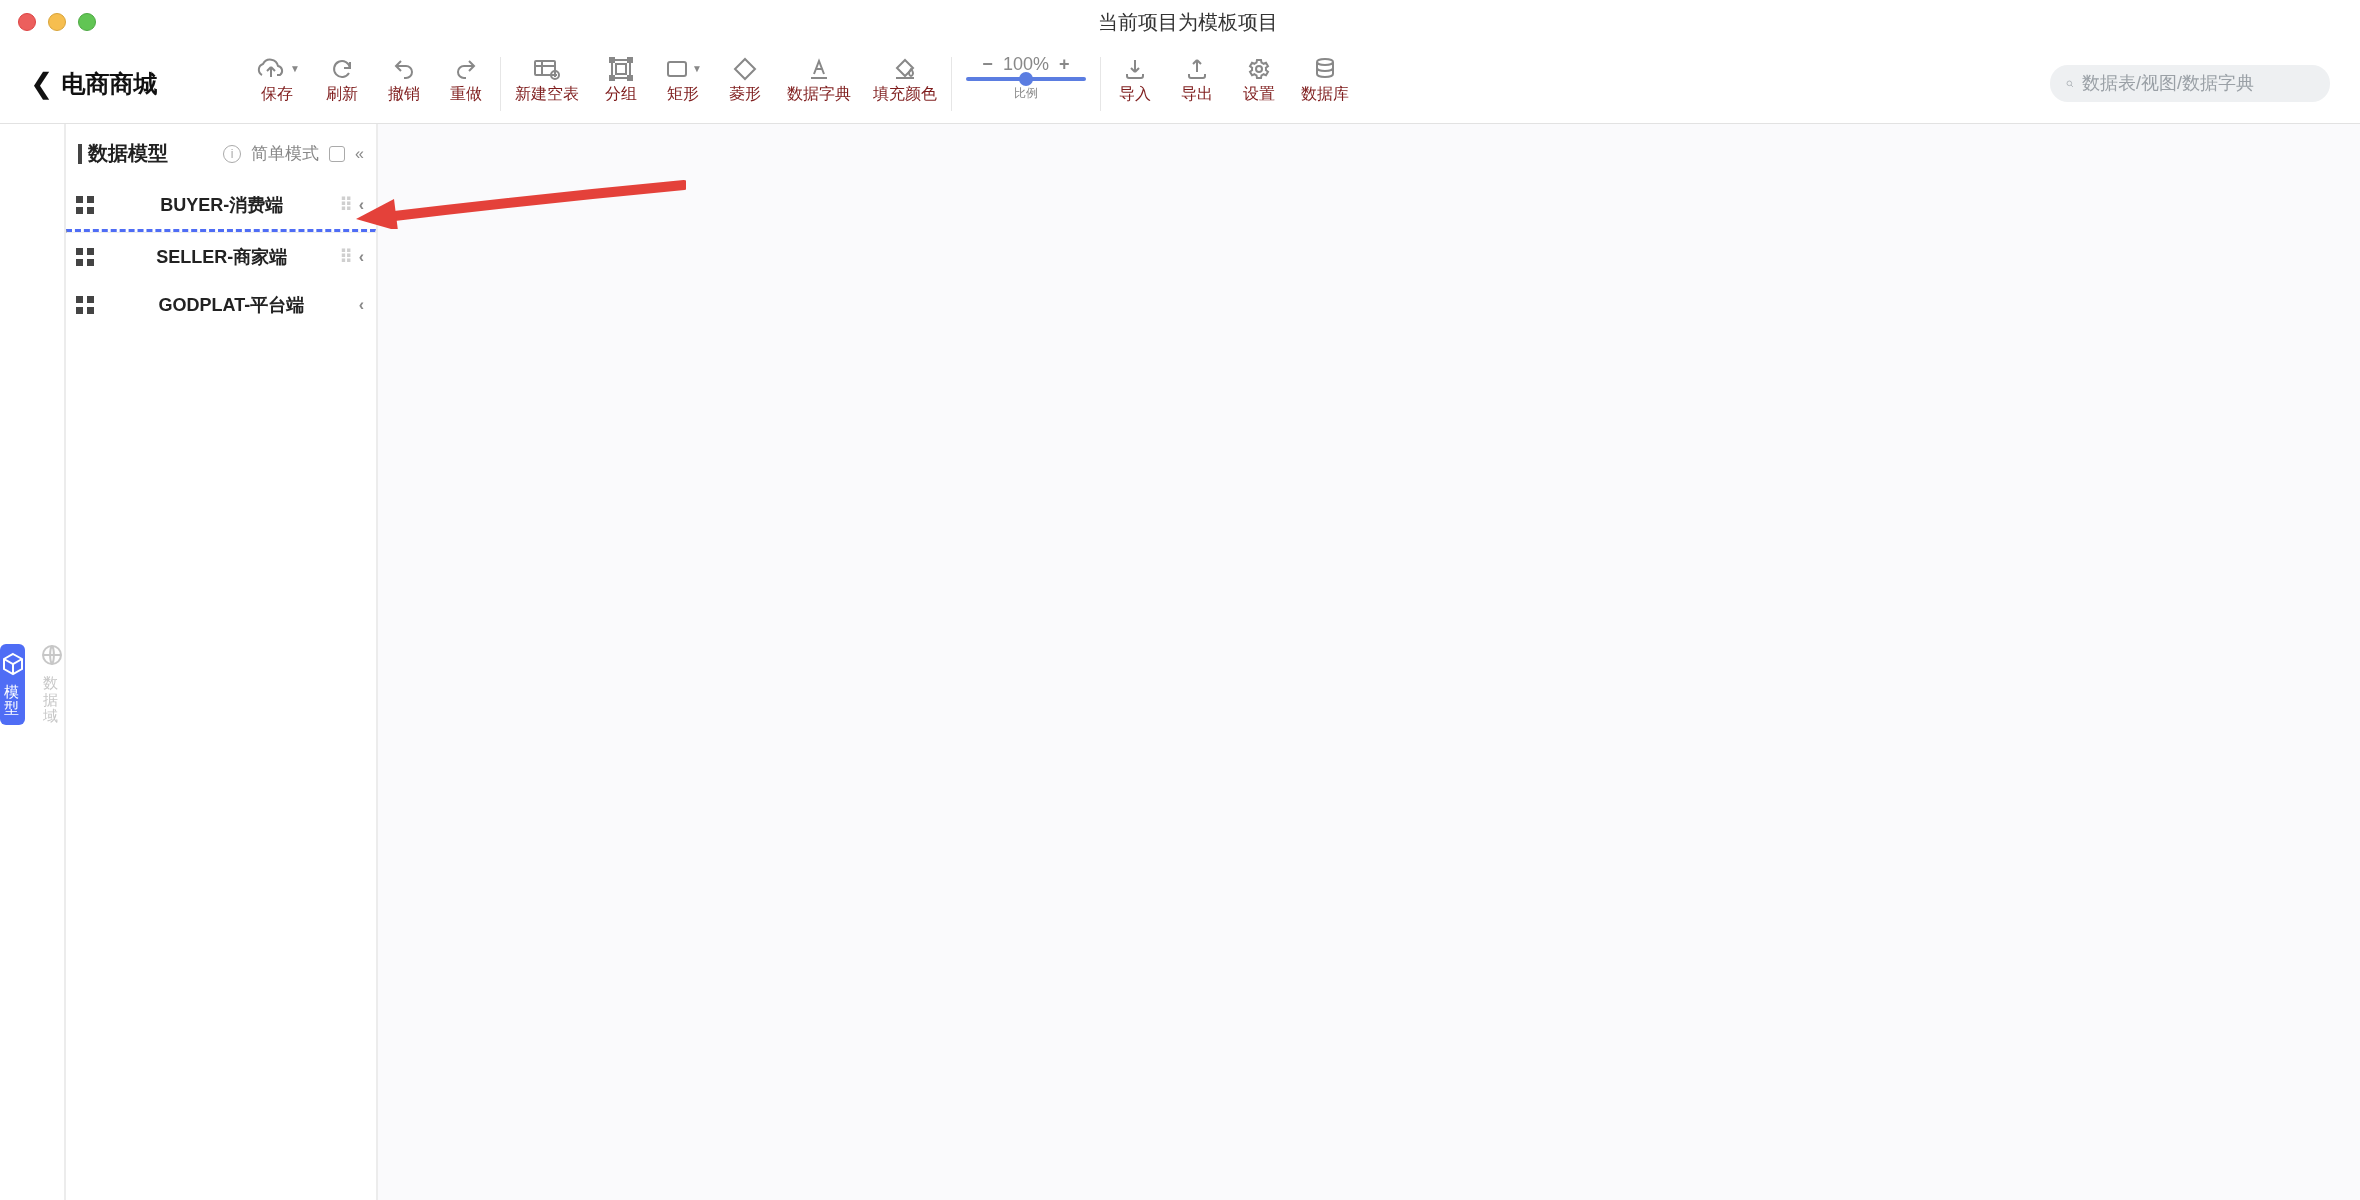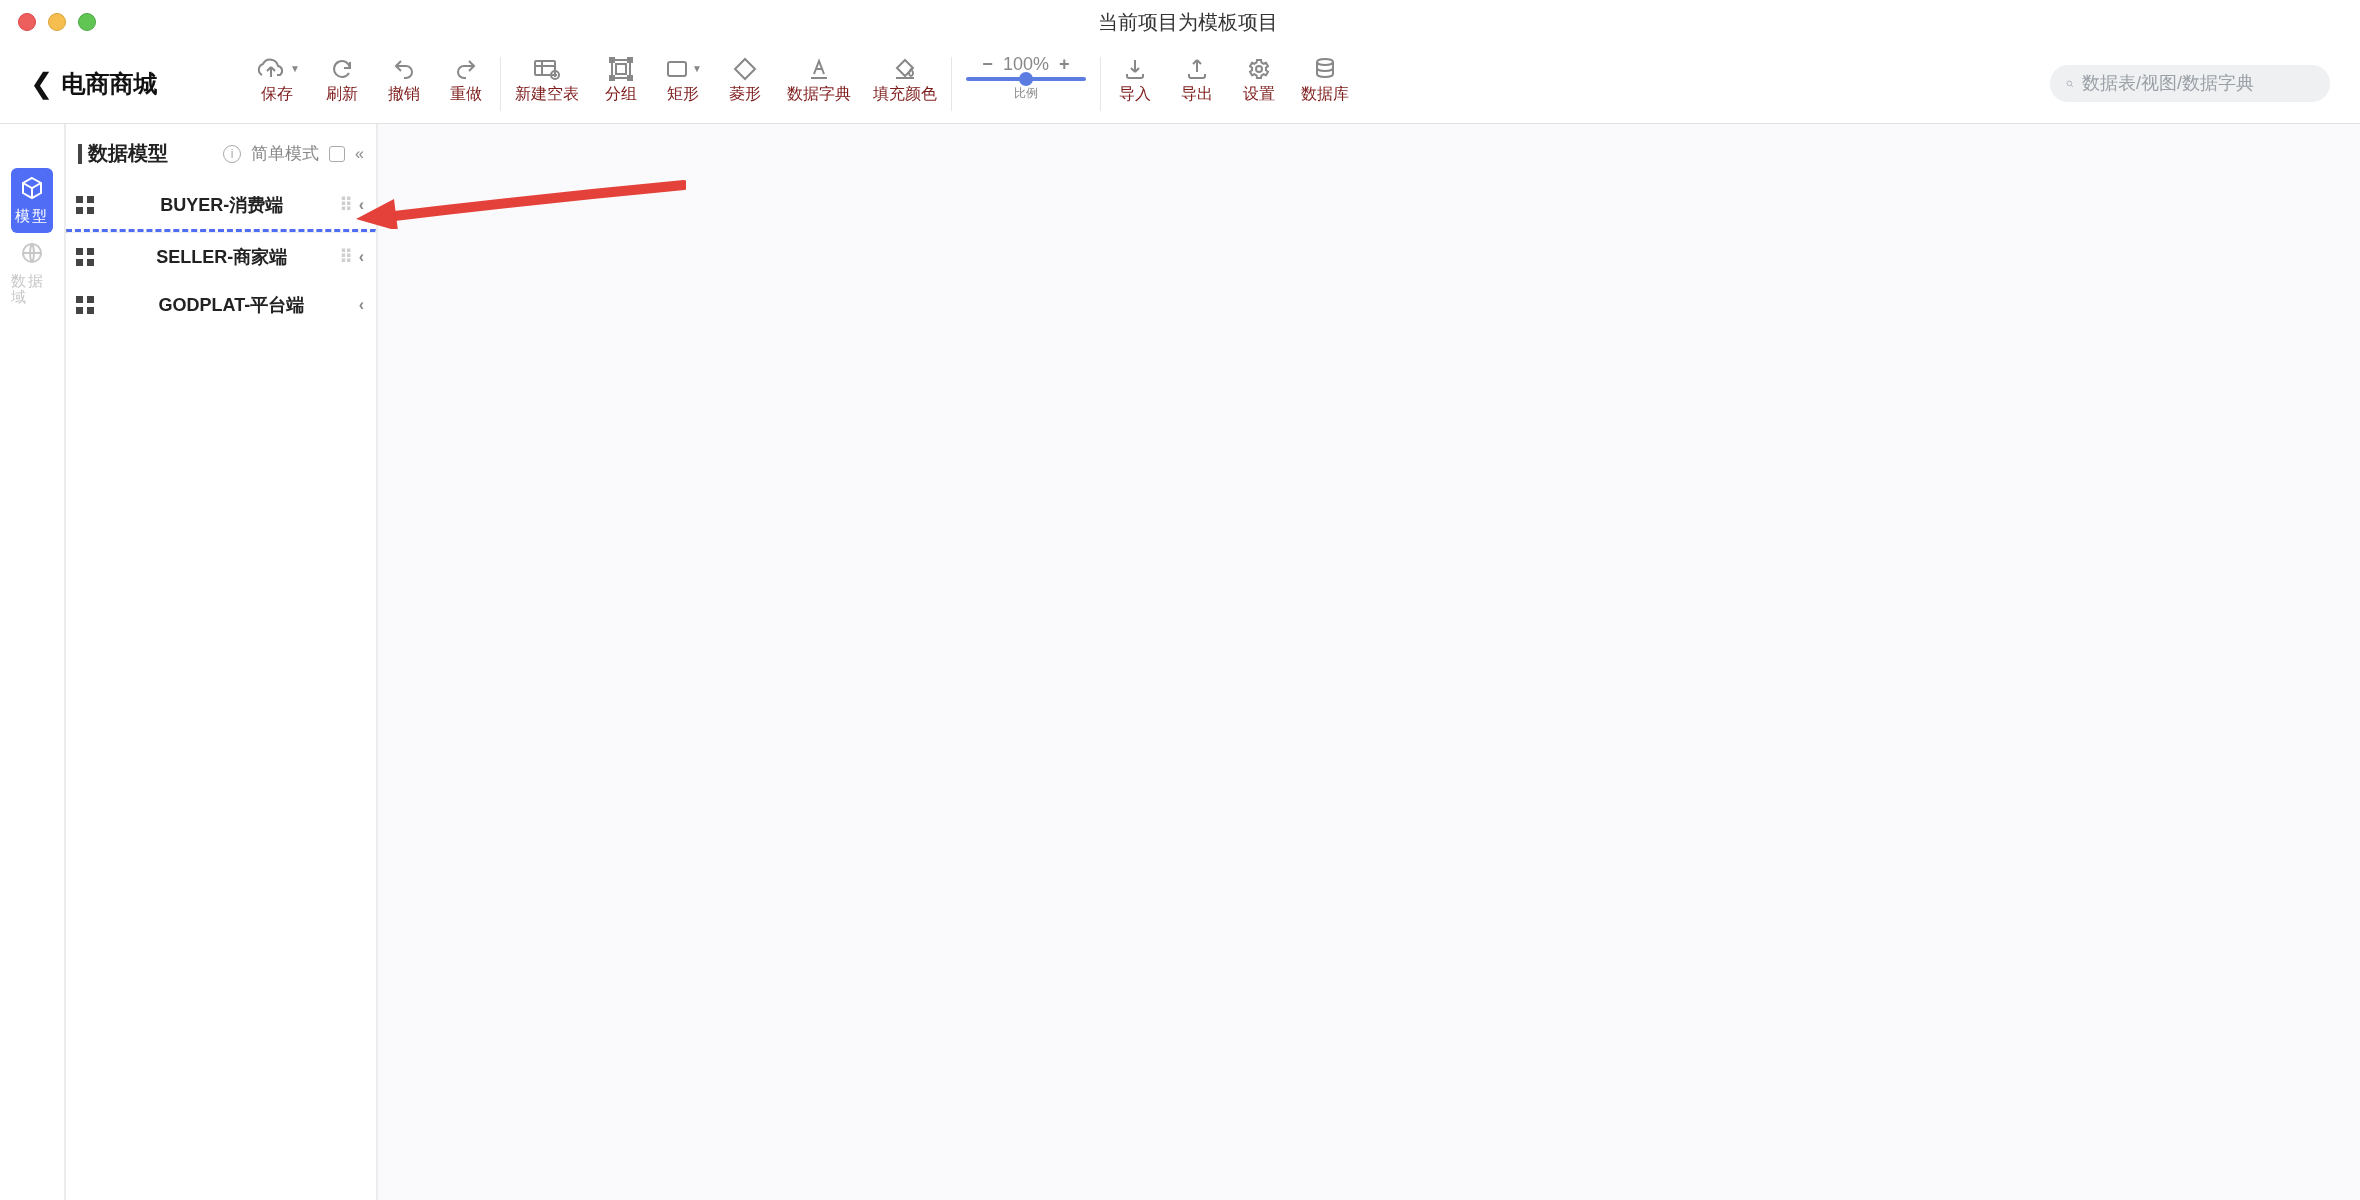--- a/index.html
+++ b/index.html
@@ -113,23 +113,25 @@
 
   
   .main {
     display: flex;
     height: calc(100% - 124px);
   }
   .rail {
     width: 66px;
     border-right: 2px solid #ececec;
     display: flex;
-    flex-direction: column;
+    flex-direction: row;
     align-items: center;
     padding-top: 44px;
+    gap: 14px;
+    text-align: center;
   }
   .rail-item {
     width: 42px;
     display: flex;
     flex-direction: column;
     align-items: center;
     padding: 8px 0;
     border-radius: 6px;
     cursor: pointer;
   }

